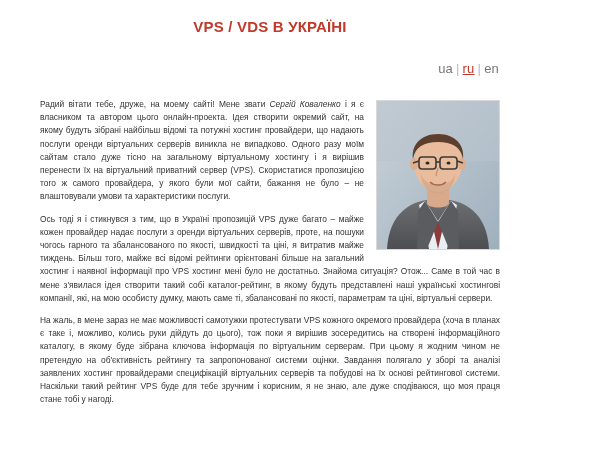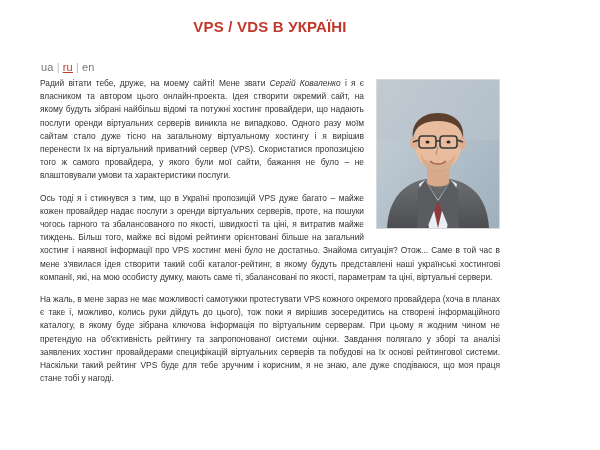--- a/index.html
+++ b/index.html
@@ -24,25 +24,25 @@
     text-align: center;
     color: #c0392b;
     font-size: 15px;
     font-weight: bold;
     letter-spacing: 0.2px;
     margin: 18px 0 0 0;
     padding: 0;
     text-transform: uppercase;
   }
   .lang-bar {
-    text-align: left;
-    font-size: 11px;
+    text-align: right;
+    font-size: 13px;
     color: #777777;
     margin-top: 26px;
-    margin-bottom: 4px;
+    margin-bottom: 22px;
     letter-spacing: 0.2px;
   }
   .lang-bar a {
     color: #777777;
     text-decoration: none;
     padding: 0 1px;
   }
   .lang-bar a.active {
     color: #c0392b;
     text-decoration: underline;

